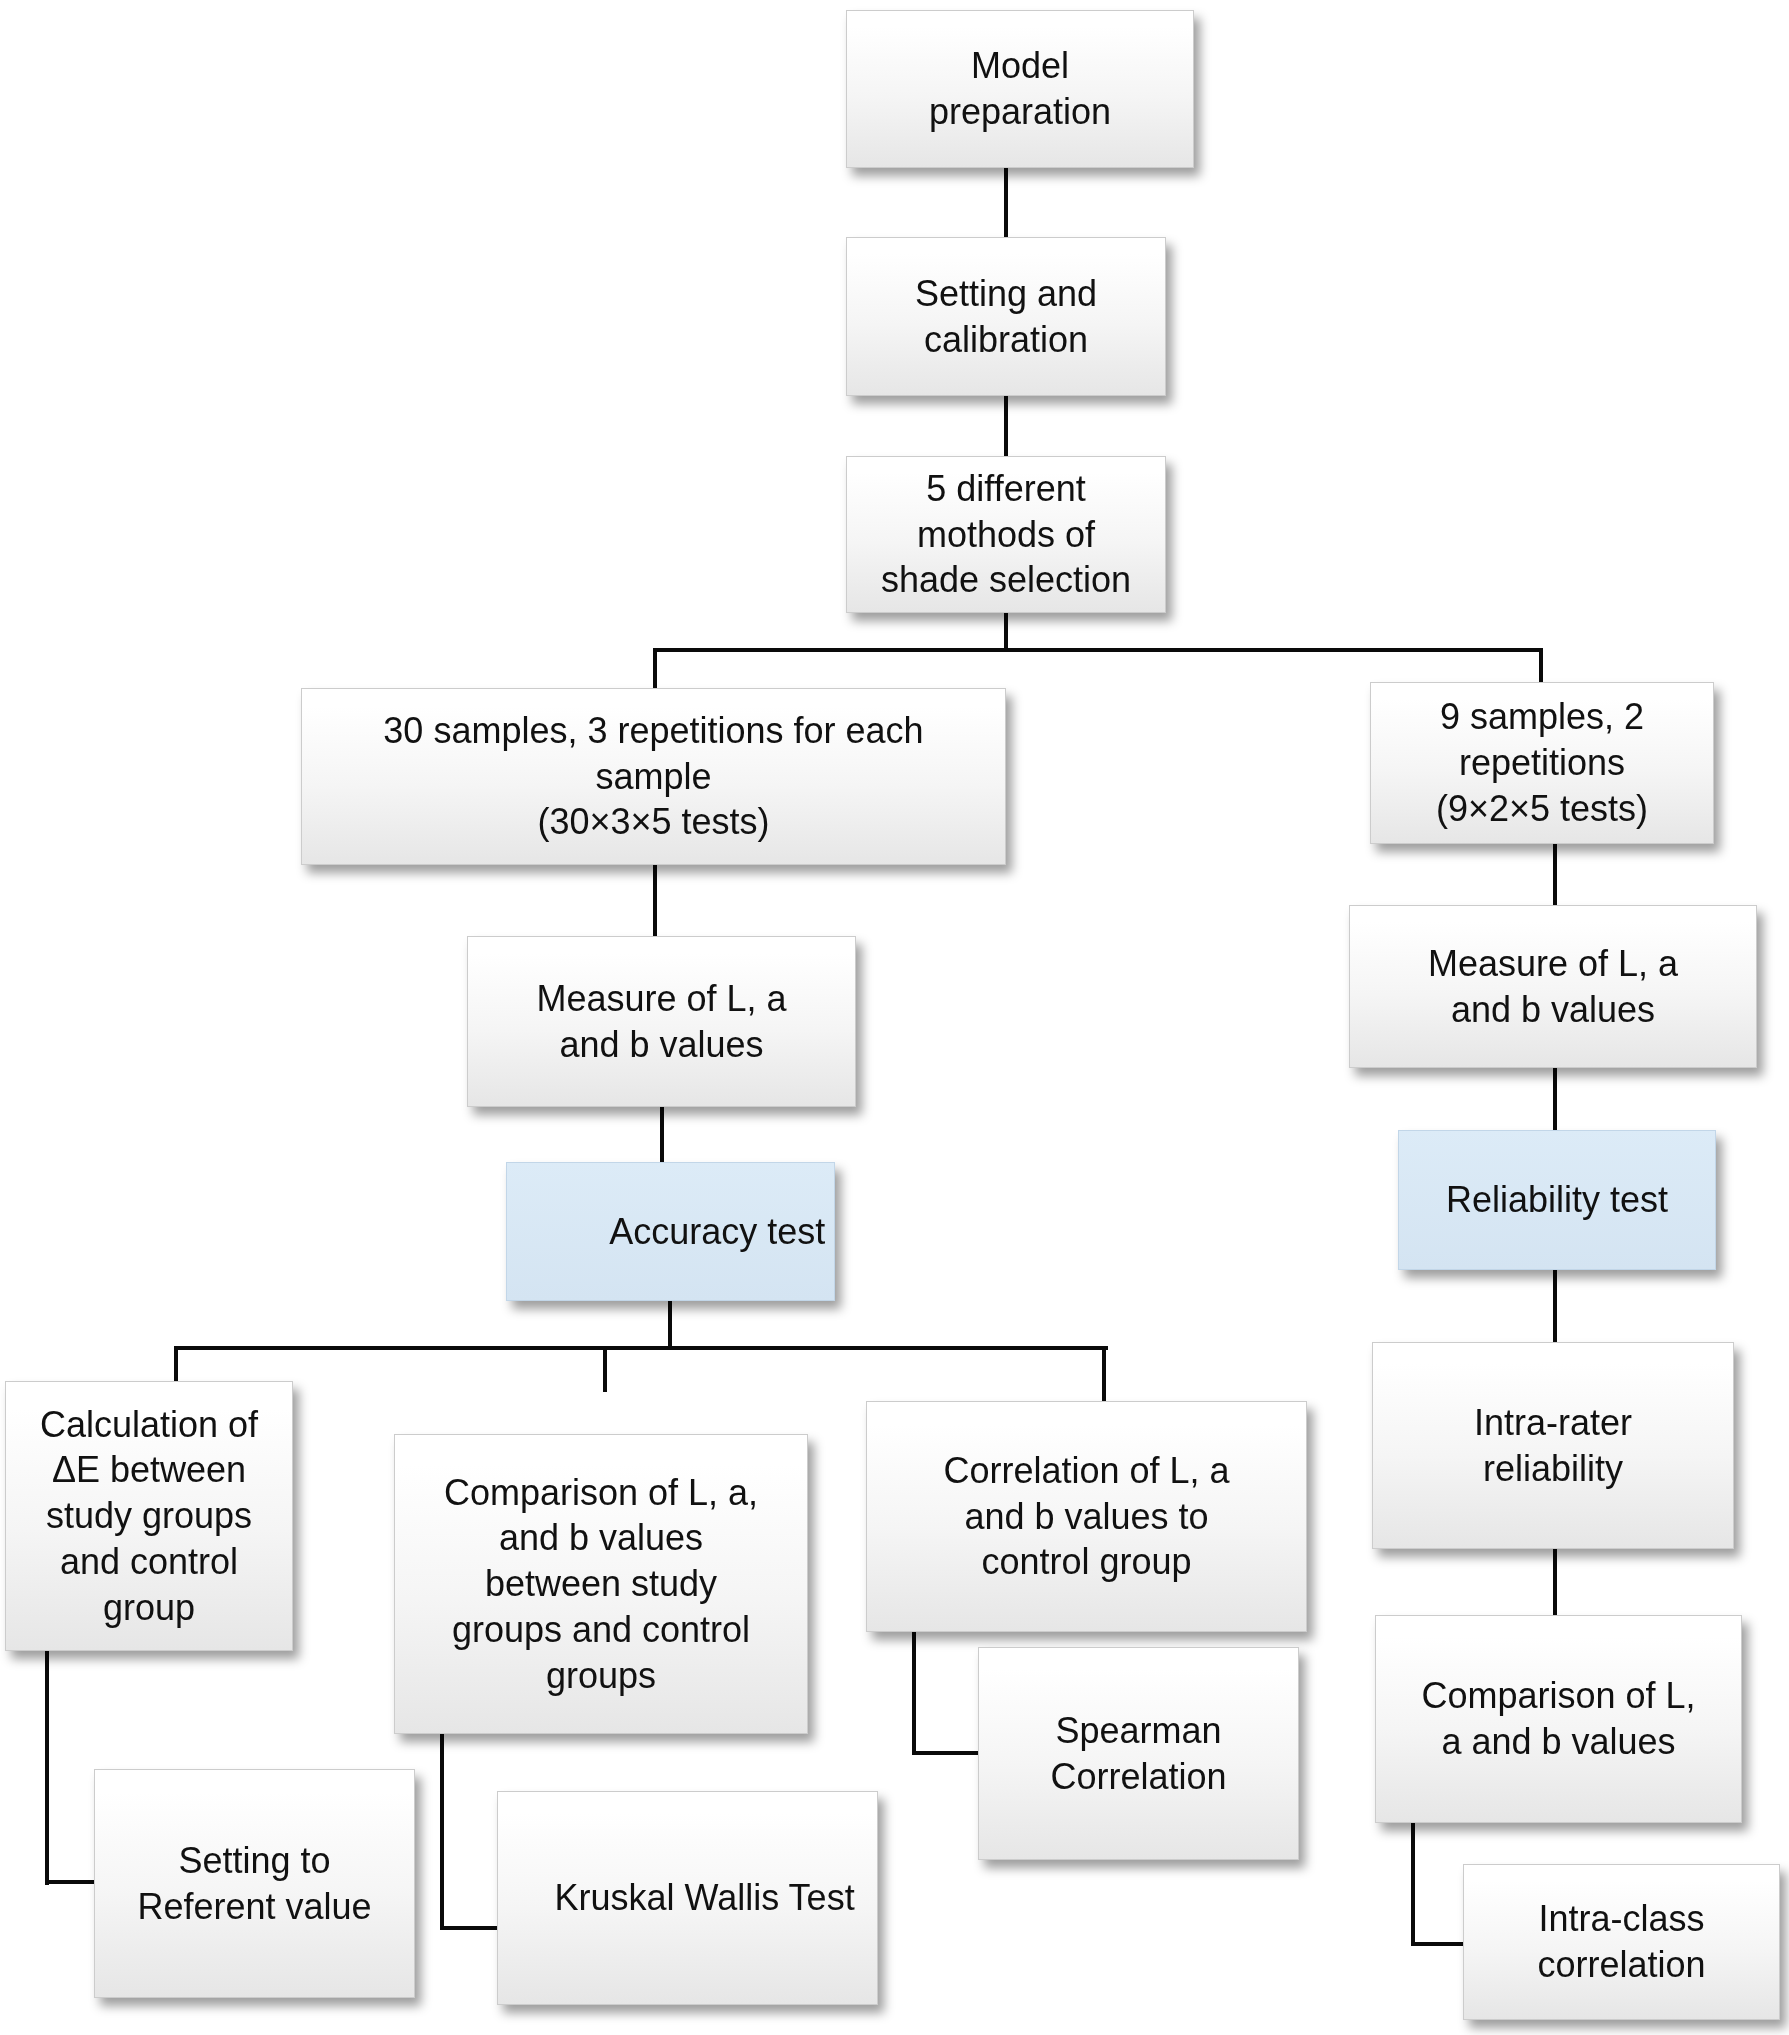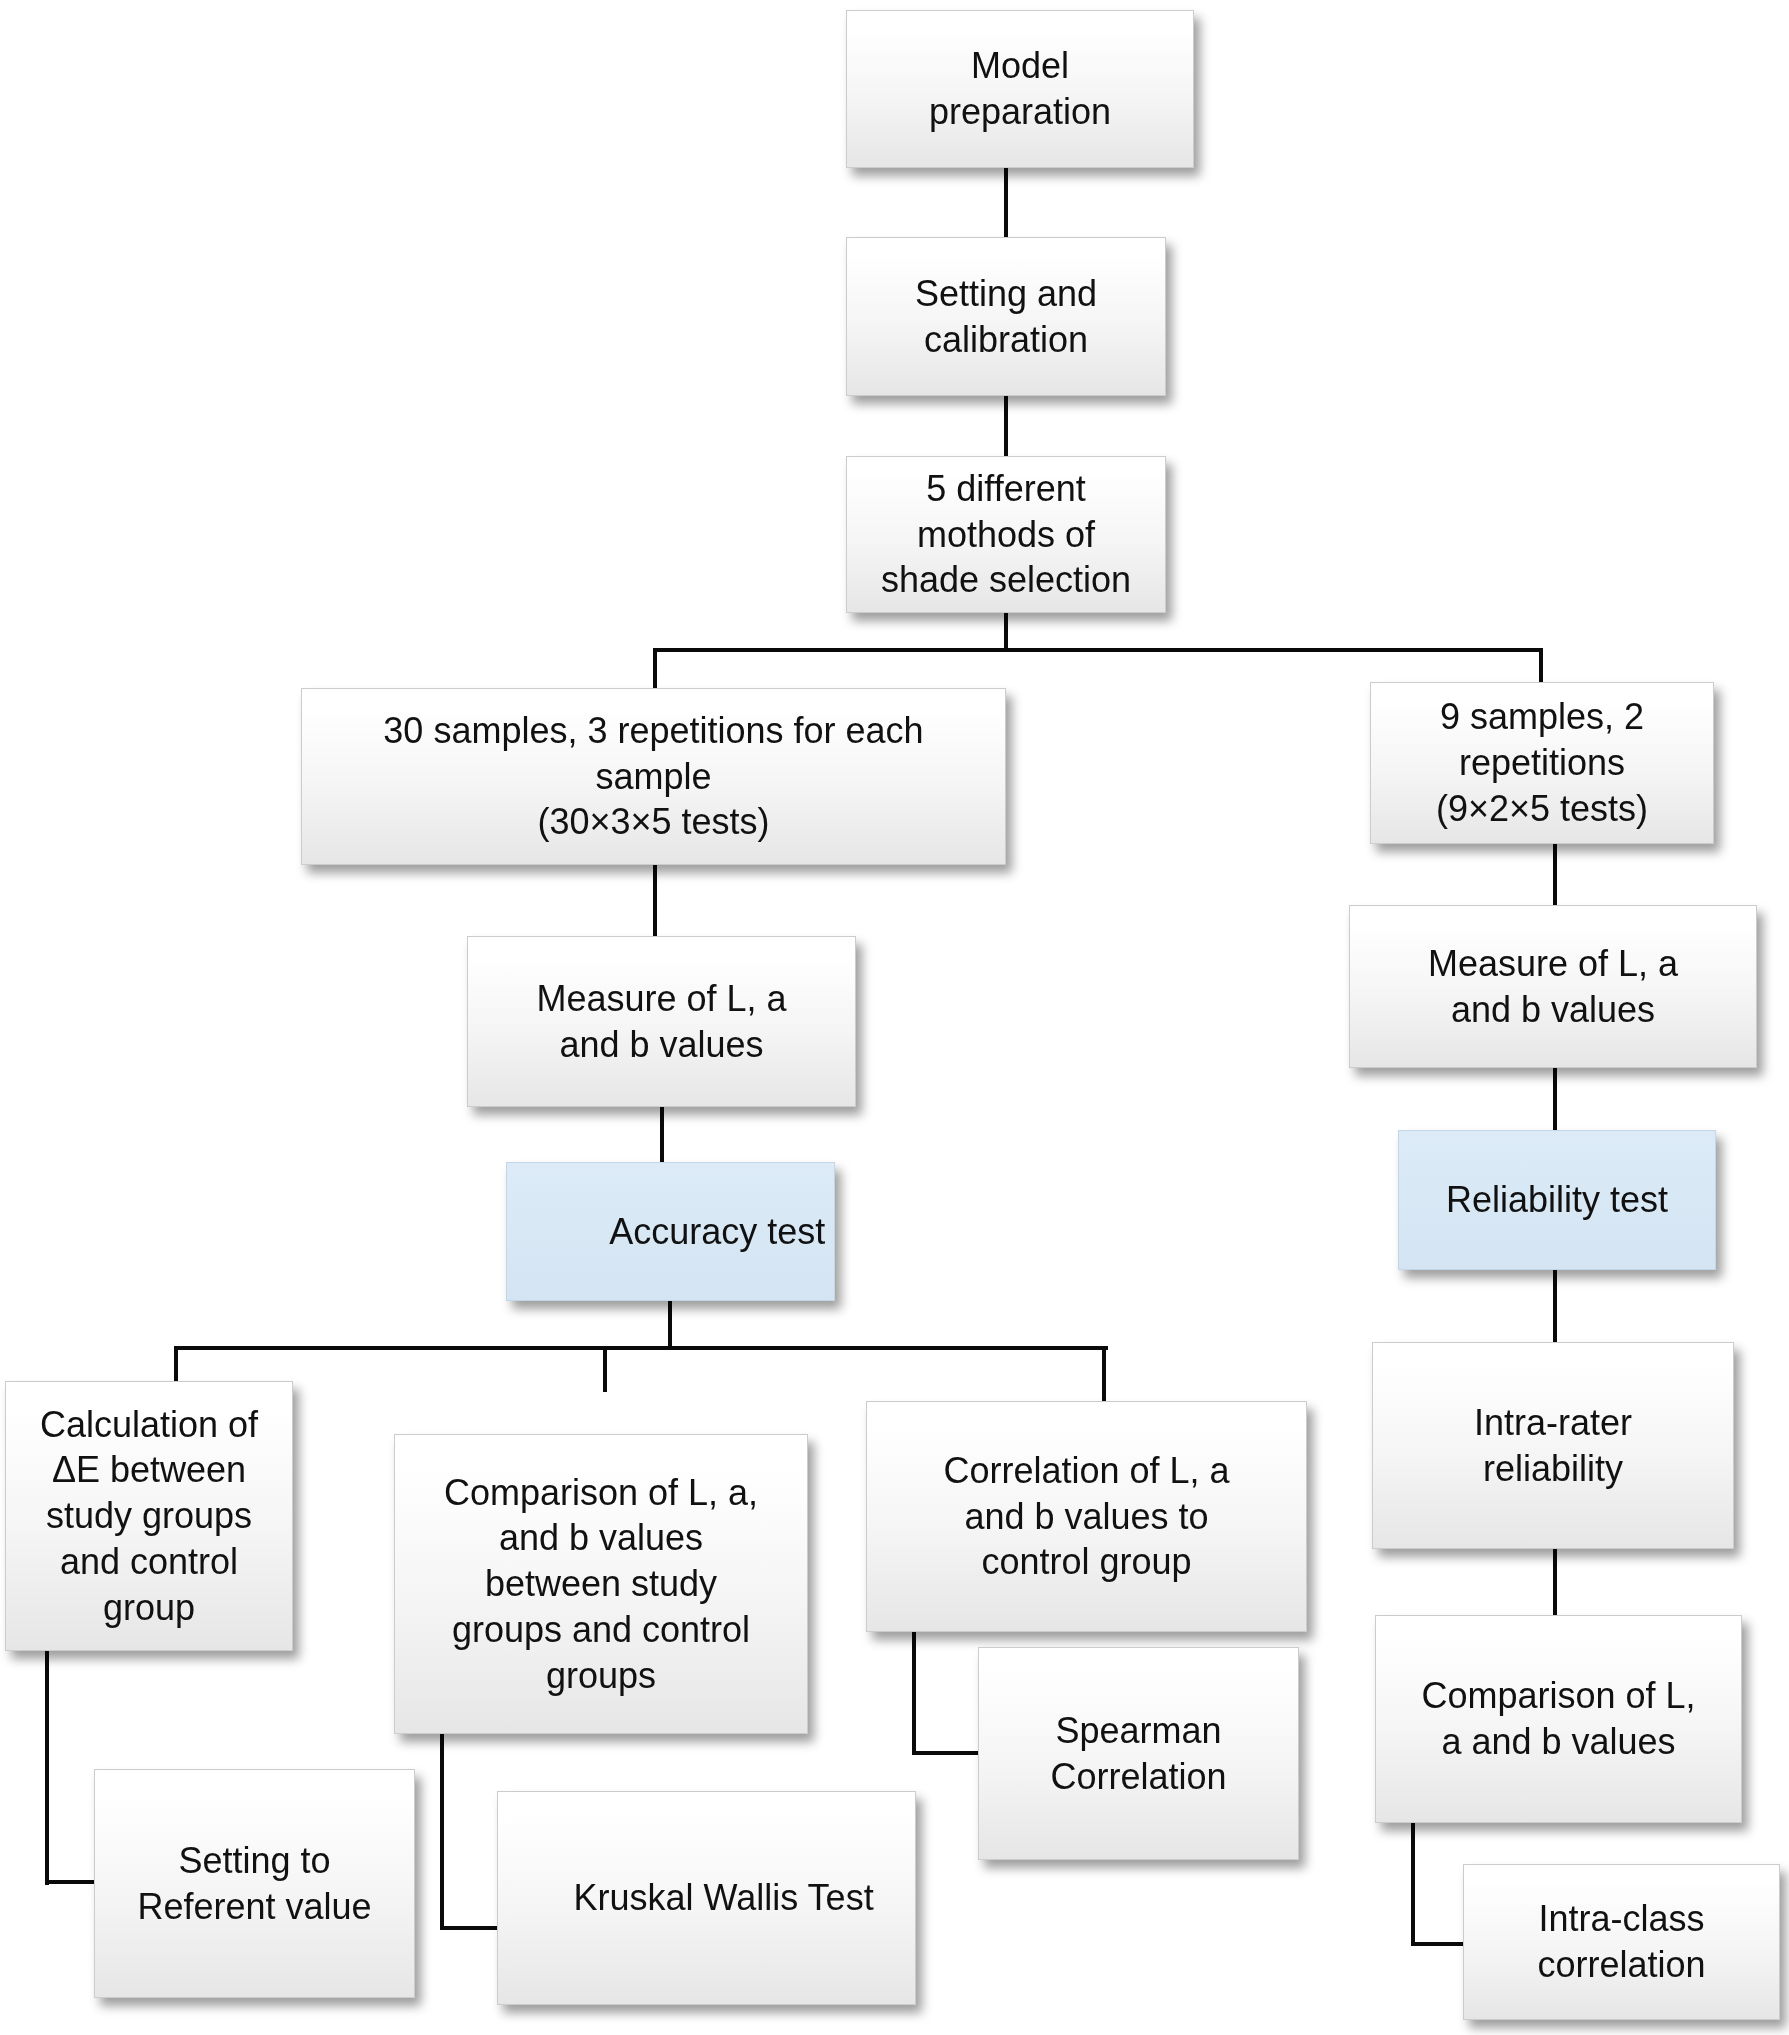--- a/index.html
+++ b/index.html
@@ -42,21 +42,21 @@
   .n1  { left:846px; top:237px;  width:320px;  height:159px; }
   .n2  { left:846px; top:456px;  width:320px;  height:157px; }
   .n3  { left:301px;  top:688px; width:705px; height:177px; }
   .n4  { left:1370px; top:682px; width:344px;  height:162px; }
   .n5  { left:467px;  top:936px; width:389px;  height:171px; }
   .n6  { left:506px;  top:1162px; width:329px;  height:139px;justify-content:flex-end; }
   .n7  { left:5px;   top:1381px; width:288px;  height:270px; }
   .n8  { left:394px;  top:1434px; width:414px;  height:300px; }
   .n9  { left:866px; top:1401px; width:441px;  height:231px; }
   .n10 { left:94px;  top:1769px; width:321px;  height:229px; }
-  .n11 { left:497px;  top:1791px; width:419px;  height:214px;padding-left:43px; }
+  .n11 { left:497px;  top:1791px; width:381px;  height:214px;padding-left:43px; }
   .n12 { left:978px; top:1647px; width:321px;  height:213px; }
   .n13 { left:1349px; top:905px; width:408px;  height:163px; }
   .n14 { left:1398px; top:1130px; width:318px;  height:140px; }
   .n15 { left:1372px; top:1342px; width:362px;  height:207px; }
   .n16 { left:1375px; top:1615px; width:367px;  height:208px; }
   .n17 { left:1463px; top:1864px; width:317px;  height:156px; }
   
   .v { position:absolute; width:4.4px;  background:#0a0a0a; }
   .h { position:absolute; height:4.4px; background:#0a0a0a; }
   .c1  { left:1004px; top:168px;  height:71px; }

